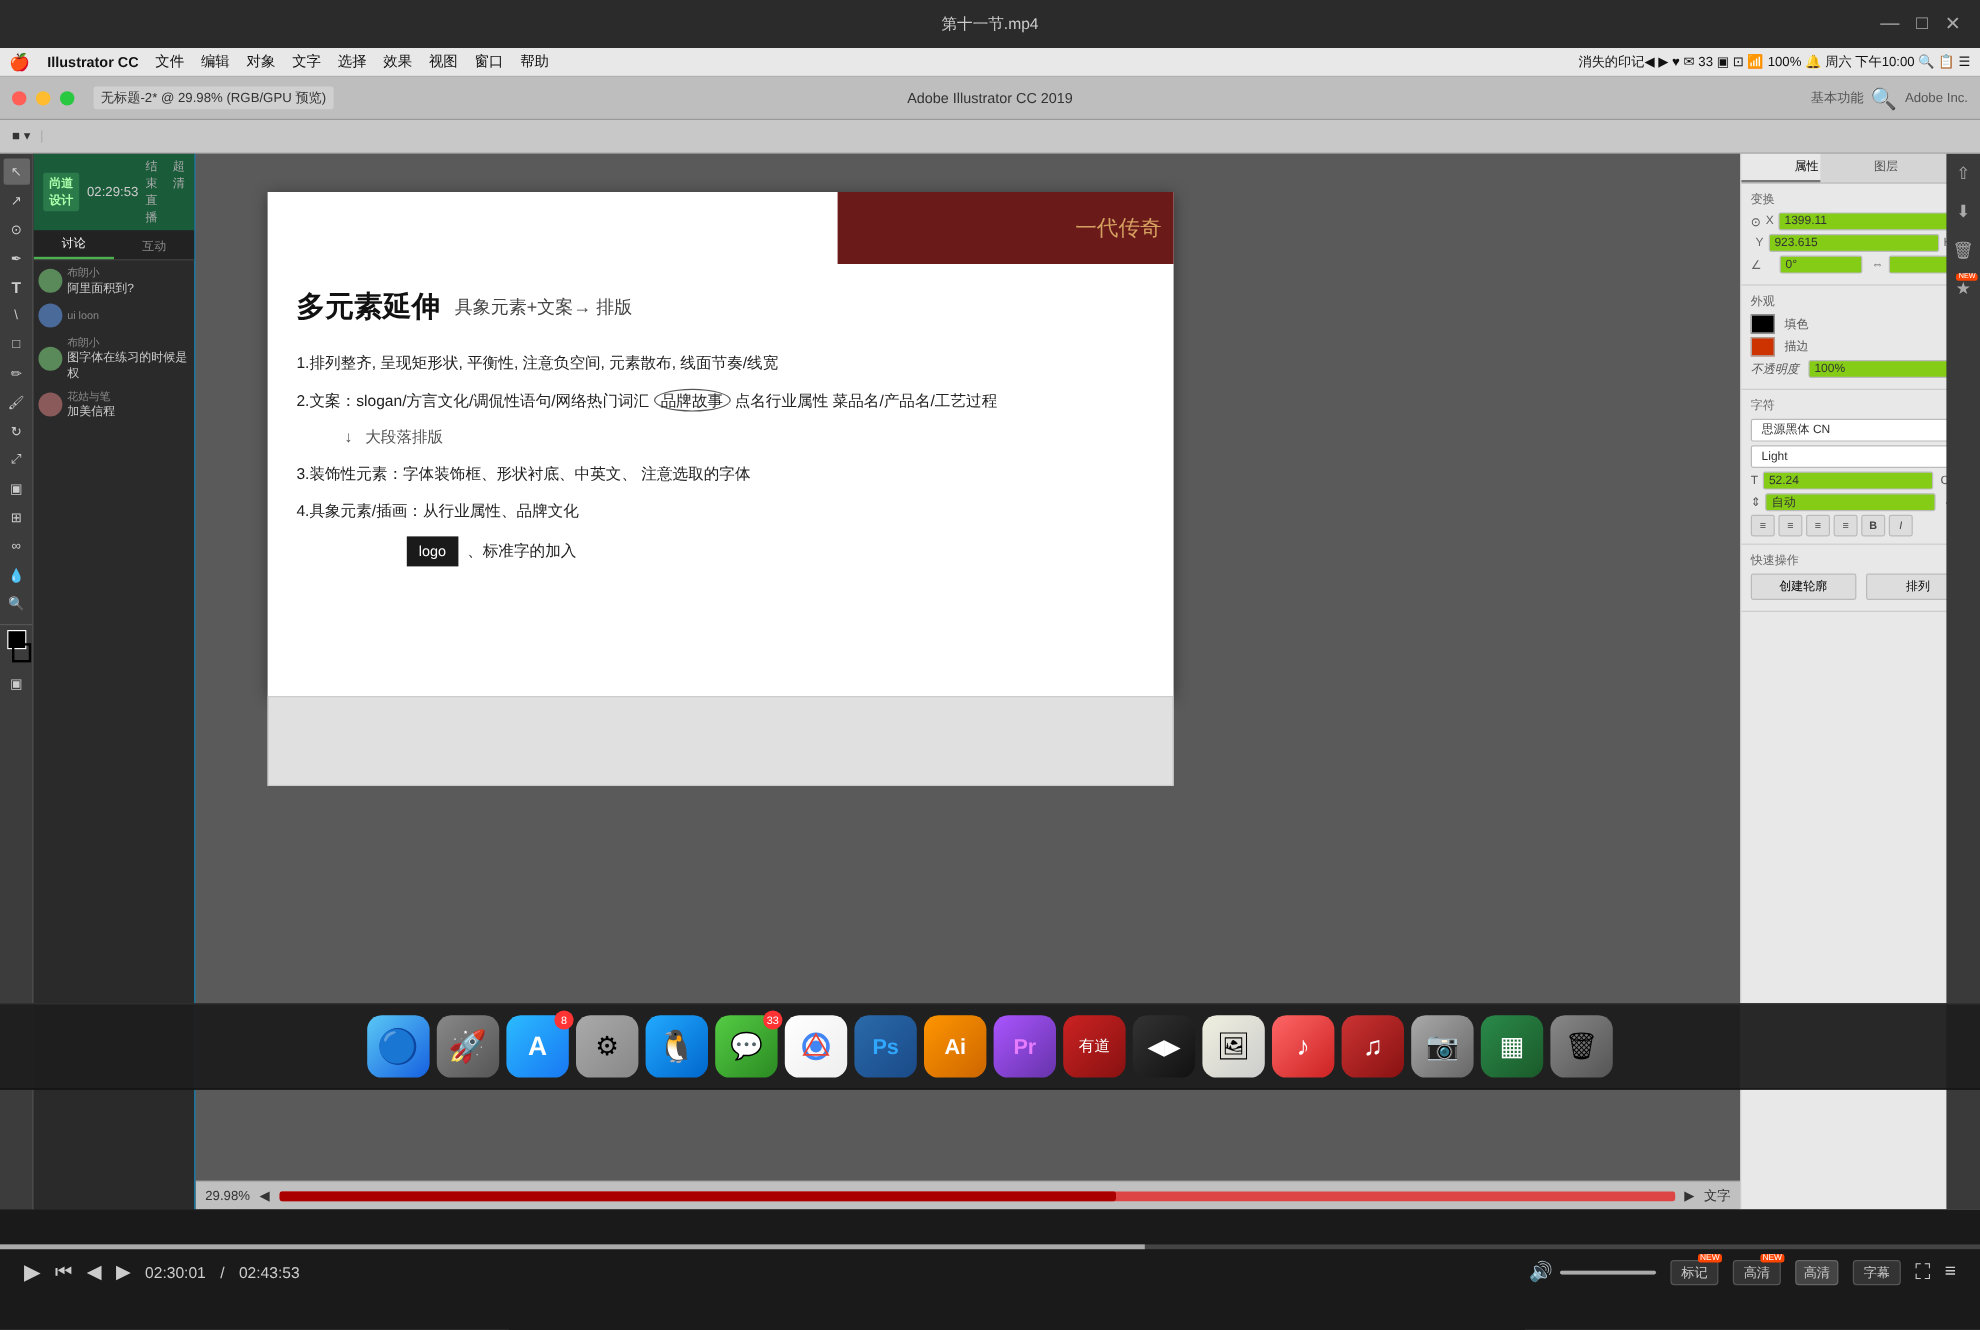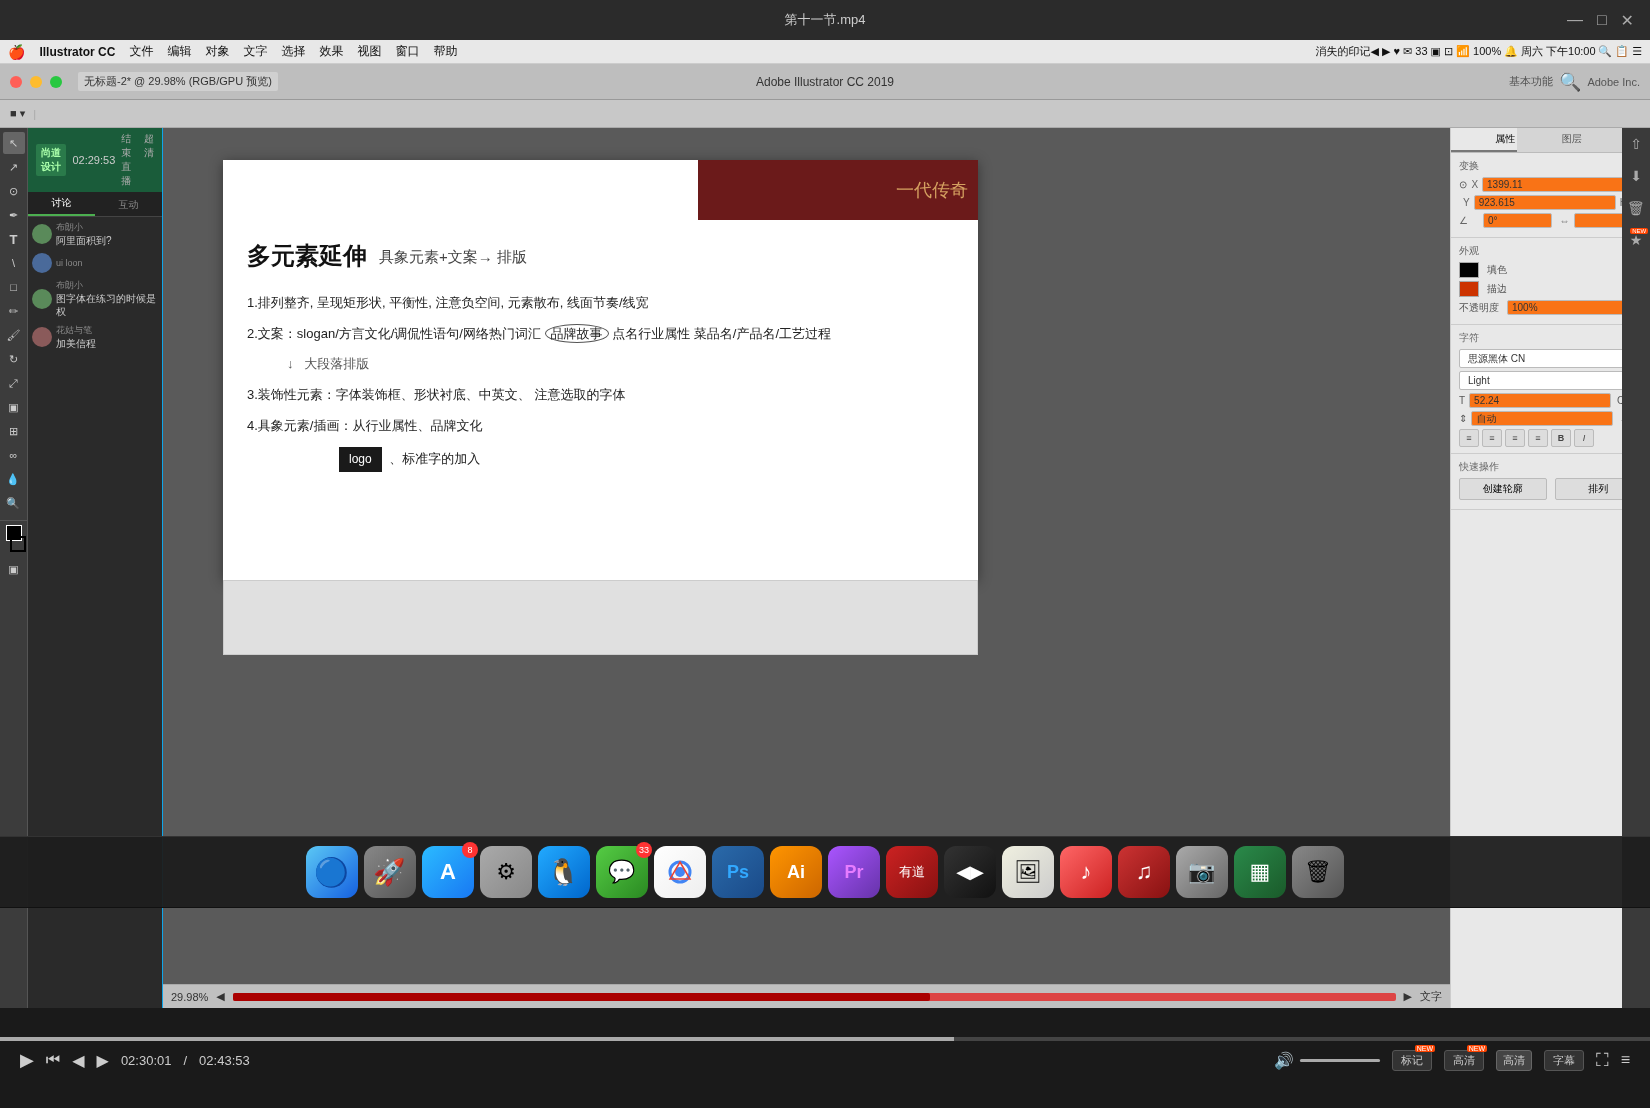--- a/index.html
+++ b/index.html
@@ -431,21 +431,21 @@
       gap: 4px;
       margin-bottom: 3px;
     }
     .props-label {
       width: 20px;
       font-size: 10px;
       color: #666;
     }
     .props-input {
       flex: 1;
-      background: #f97316;
+      background: #84cc16;
       border: 1px solid #bbb;
       border-radius: 2px;
       padding: 1px 4px;
       font-size: 10px;
       color: #333;
       outline: none;
     }
     .props-color-box {
       width: 20px;
       height: 16px;
@@ -893,21 +893,21 @@
             <div class="props-section-title">外观</div>
             <div class="props-row">
               <span class="props-color-box"></span>
               <span style="font-size:10px;color:#555;margin-left:4px;">填色</span>
             </div>
             <div class="props-row">
               <span class="props-color-box red"></span>
               <span style="font-size:10px;color:#555;margin-left:4px;">描边</span>
             </div>
             <div class="props-row">
-              <span style="font-size:10px;color:#555;">不透明度</span>
+              <span style="font-size:10px;color:#555;font-style:italic;">不透明度</span>
               <input class="props-input" value="100%" style="width: 45px; margin-left: 4px;">
             </div>
           </div>
 
           <div class="props-section">
             <div class="props-section-title">字符</div>
             <select class="font-select">
               <option>思源黑体 CN</option>
             </select>
             <select class="font-select">

